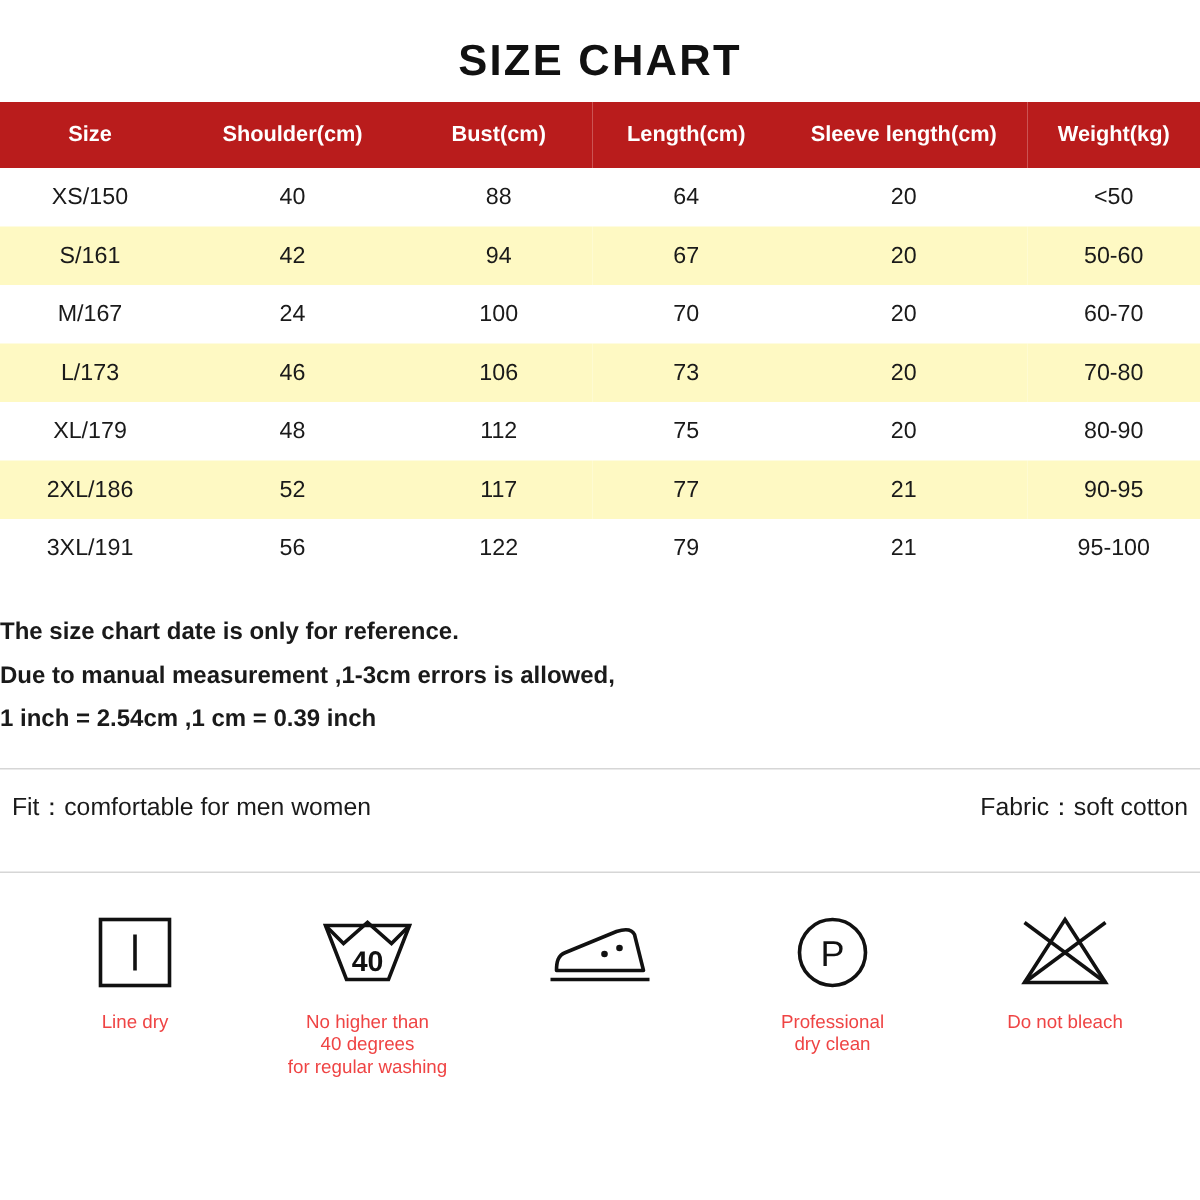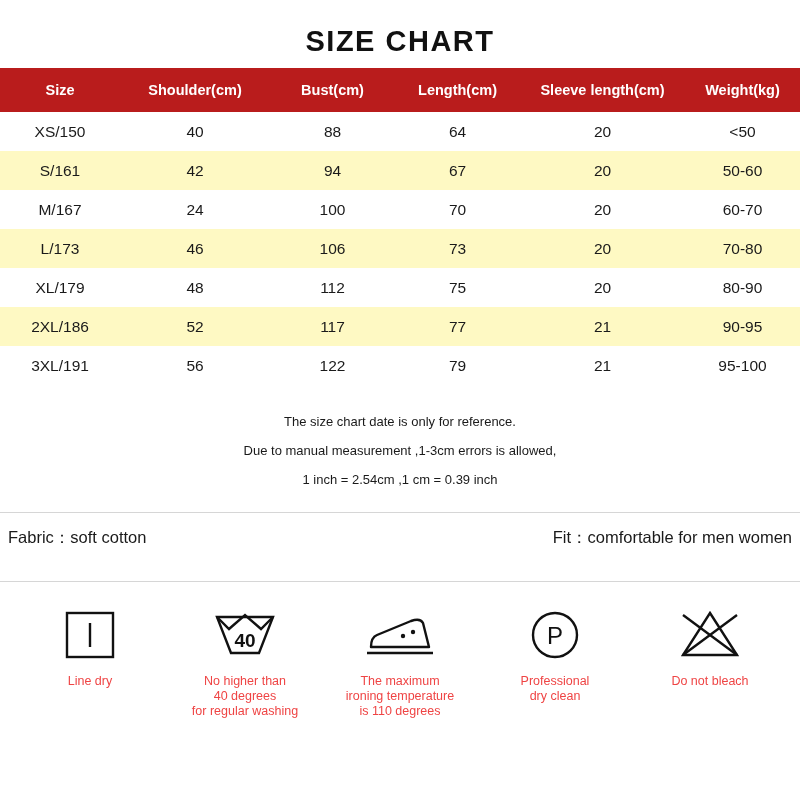--- a/index.html
+++ b/index.html
@@ -63,25 +63,26 @@
   
   col.c0 { width: 120px; }
   col.c1 { width: 150px; }
   col.c2 { width: 125px; }
   col.c3 { width: 125px; }
   col.c4 { width: 165px; }
   col.c5 { width: 115px; }
 
   
   .notes {
-    text-align: center;
+    text-align: left;
     padding-top: 22px;
     line-height: 29px;
-    font-size: 13px;
-    color: #1a1a1a;
+    font-size: 16px;
+    color: #1a1a1a;
+    font-weight: bold;
   }
   .notes div { white-space: nowrap; }
 
   
   .divider {
     border-top: 1px solid #d6d6d6;
     margin: 18px 0 0 0;
   }
   .fitrow {
     display: flex;
@@ -206,22 +207,22 @@
   </table>
 
   <div class="notes">
     <div>The size chart date is only for reference.</div>
     <div>Due to manual measurement ,1-3cm errors is allowed,</div>
     <div>1 inch = 2.54cm ,1 cm = 0.39 inch</div>
   </div>
 
   <div class="divider"></div>
   <div class="fitrow">
+    <span>Fit：comfortable for men women</span>
     <span>Fabric：soft cotton</span>
-    <span>Fit：comfortable for men women</span>
   </div>
   <div class="divider"></div>
 
   <div class="care">
 
     <div class="care-item">
       <div class="care-glyph">
         <svg width="62" height="56" viewBox="0 0 62 56">
           <rect x="8" y="6" width="46" height="44" fill="none" stroke="#111" stroke-width="2.4"></rect>
           <line x1="31" y1="16" x2="31" y2="40" stroke="#111" stroke-width="2.4"></line>
@@ -245,23 +246,20 @@
 
     <div class="care-item">
       <div class="care-glyph">
         <svg width="86" height="56" viewBox="0 0 86 56">
           <path d="M14 40 L72 40 L66 16 C64 12 60 12 54 14 L20 28 C15 30 14 34 14 40 Z" fill="none" stroke="#111" stroke-width="2.4" stroke-linejoin="round"></path>
           <line x1="10" y1="46" x2="76" y2="46" stroke="#111" stroke-width="2.4"></line>
           <circle cx="46" cy="29" r="2.2" fill="#111"></circle>
           <circle cx="56" cy="25" r="2.2" fill="#111"></circle>
         </svg>
       </div>
-      <div class="care-label">The maximum
-ironing temperature
-is 110 degrees</div>
     </div>
 
     <div class="care-item">
       <div class="care-glyph">
         <svg width="62" height="56" viewBox="0 0 62 56">
           <circle cx="31" cy="28" r="22" fill="none" stroke="#111" stroke-width="2.4"></circle>
           <text x="31" y="37" text-anchor="middle" font-family="'Liberation Sans',sans-serif" font-size="24" fill="#111">P</text>
         </svg>
       </div>
       <div class="care-label">Professional

